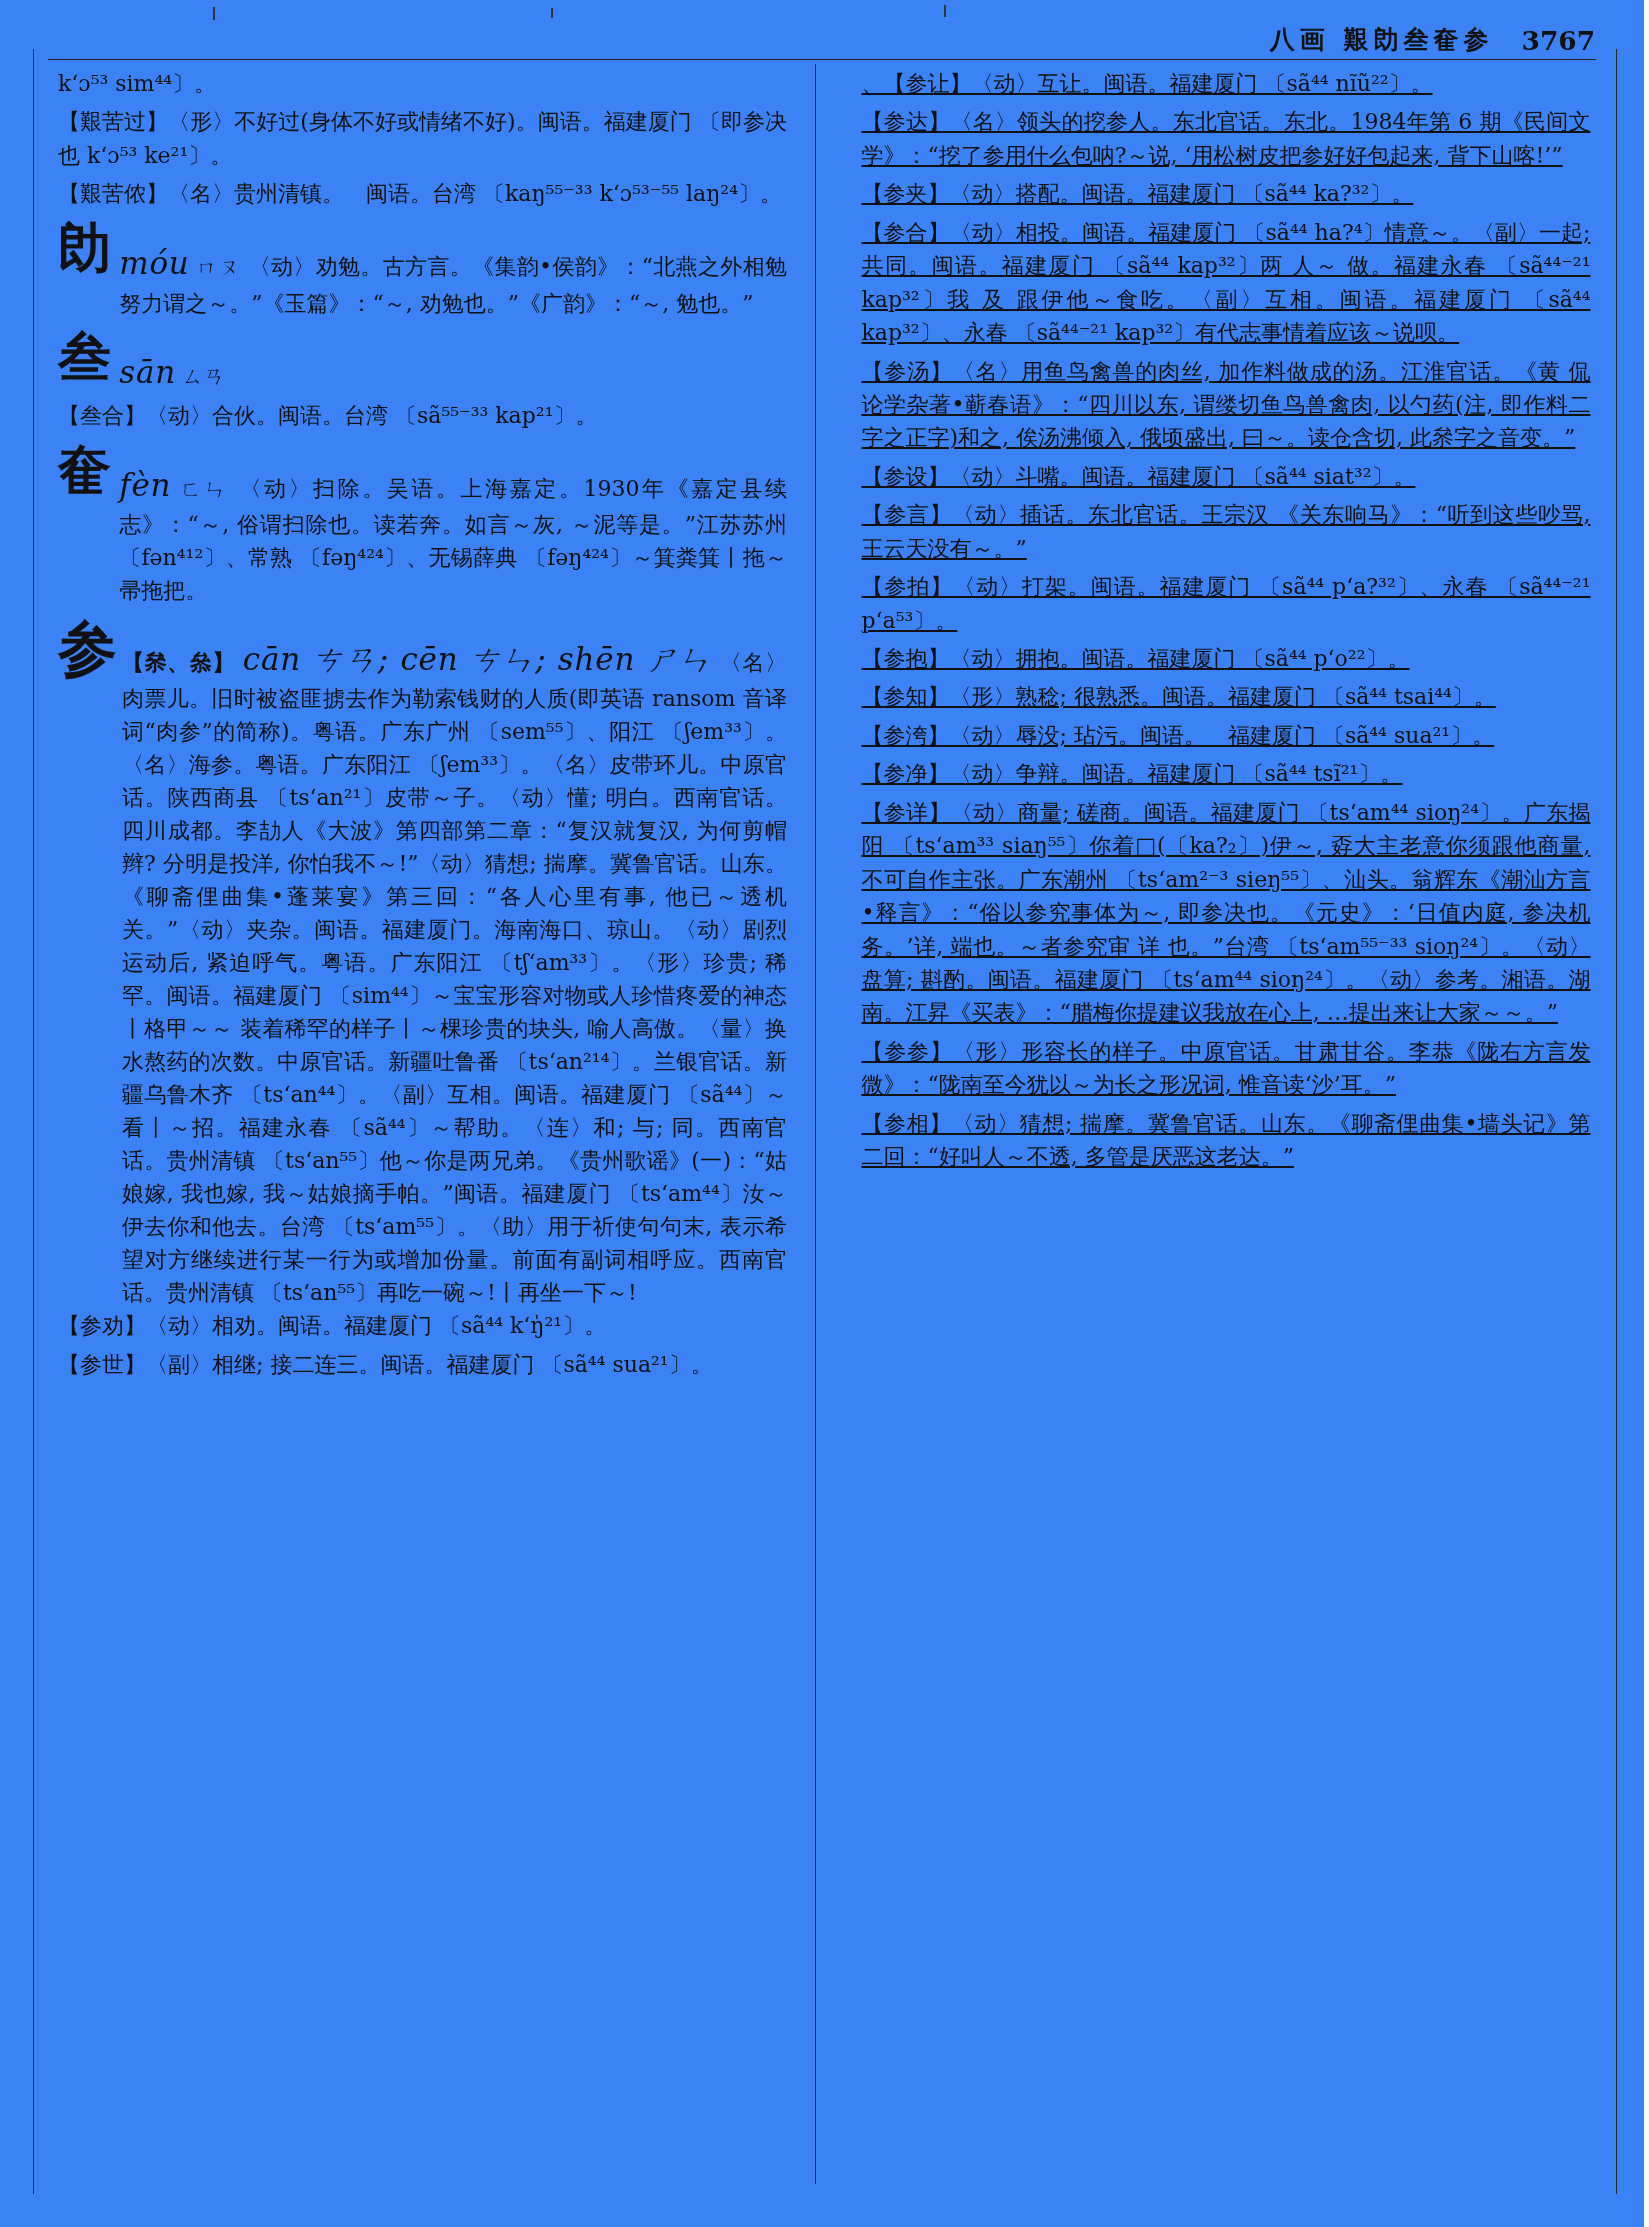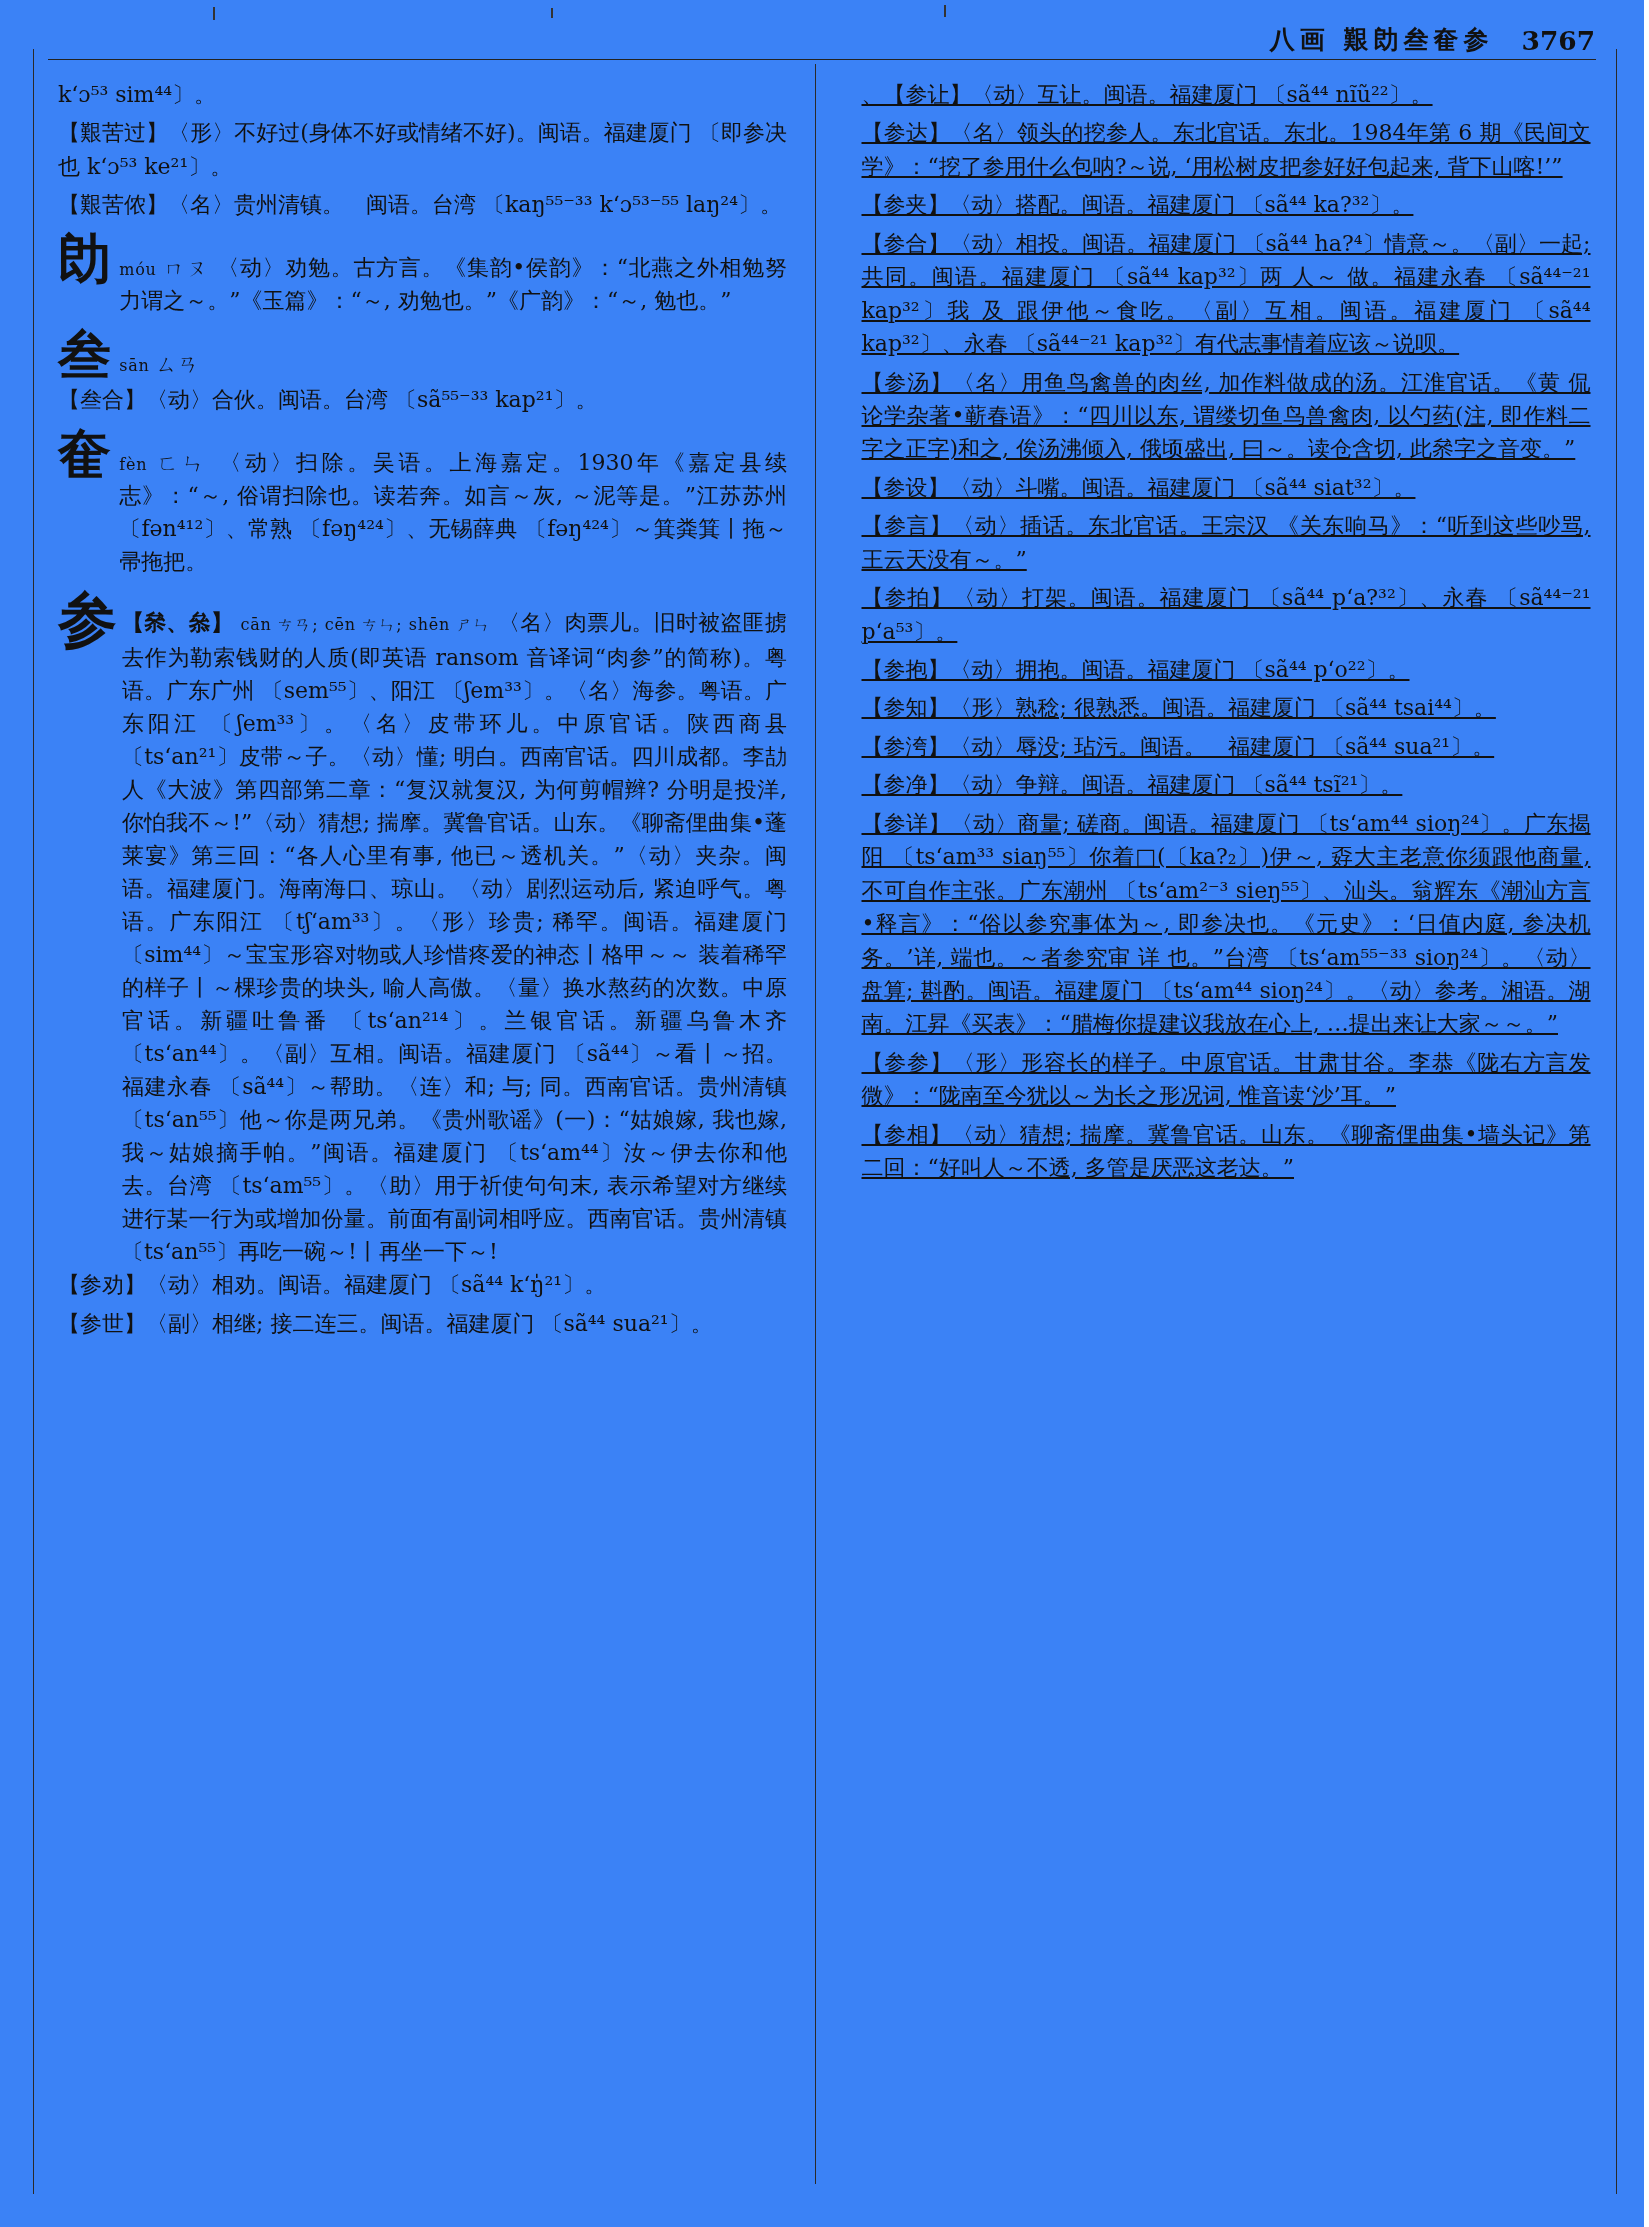--- a/index.html
+++ b/index.html
@@ -60,21 +60,21 @@
     border-left: 1.6px solid #2a2a2a;
   }
   
   .mark {
     position: absolute;
     background: #333;
   }
   
   .columns {
     position: absolute;
-    top: 78px;
+    top: 67px;
     left: 48px;
     width: 1554px;
     display: flex;
     gap: 0;
   }
   .col {
     width: 749px;
     padding: 0 10px;
     box-sizing: border-box;
   }
@@ -102,21 +102,21 @@
     font-family: "DejaVu Serif", "Liberation Serif", serif;
     margin-right: 8.2px;
   }
   .bigbody {
     font-size: 22px;
     line-height: 1.5;
     flex: 1;
     padding-top: 18px;
     text-align: justify;
   }
-  .pinyin { font-size: 16px; letter-spacing: 0.8px; }
+  .pinyin { font-size: 31px; letter-spacing: 0.8px; font-style: italic; }
   .zhuyin { font-size: 20px; letter-spacing: 1.6px; }
   .bk { font-weight: bold; font-family: Liberation Mono, monospace; }
   
   .mega {
     display: flex;
     align-items: flex-start;
     margin-top: 15px;
   }
   .mega .g {
     font-size: 59px;

